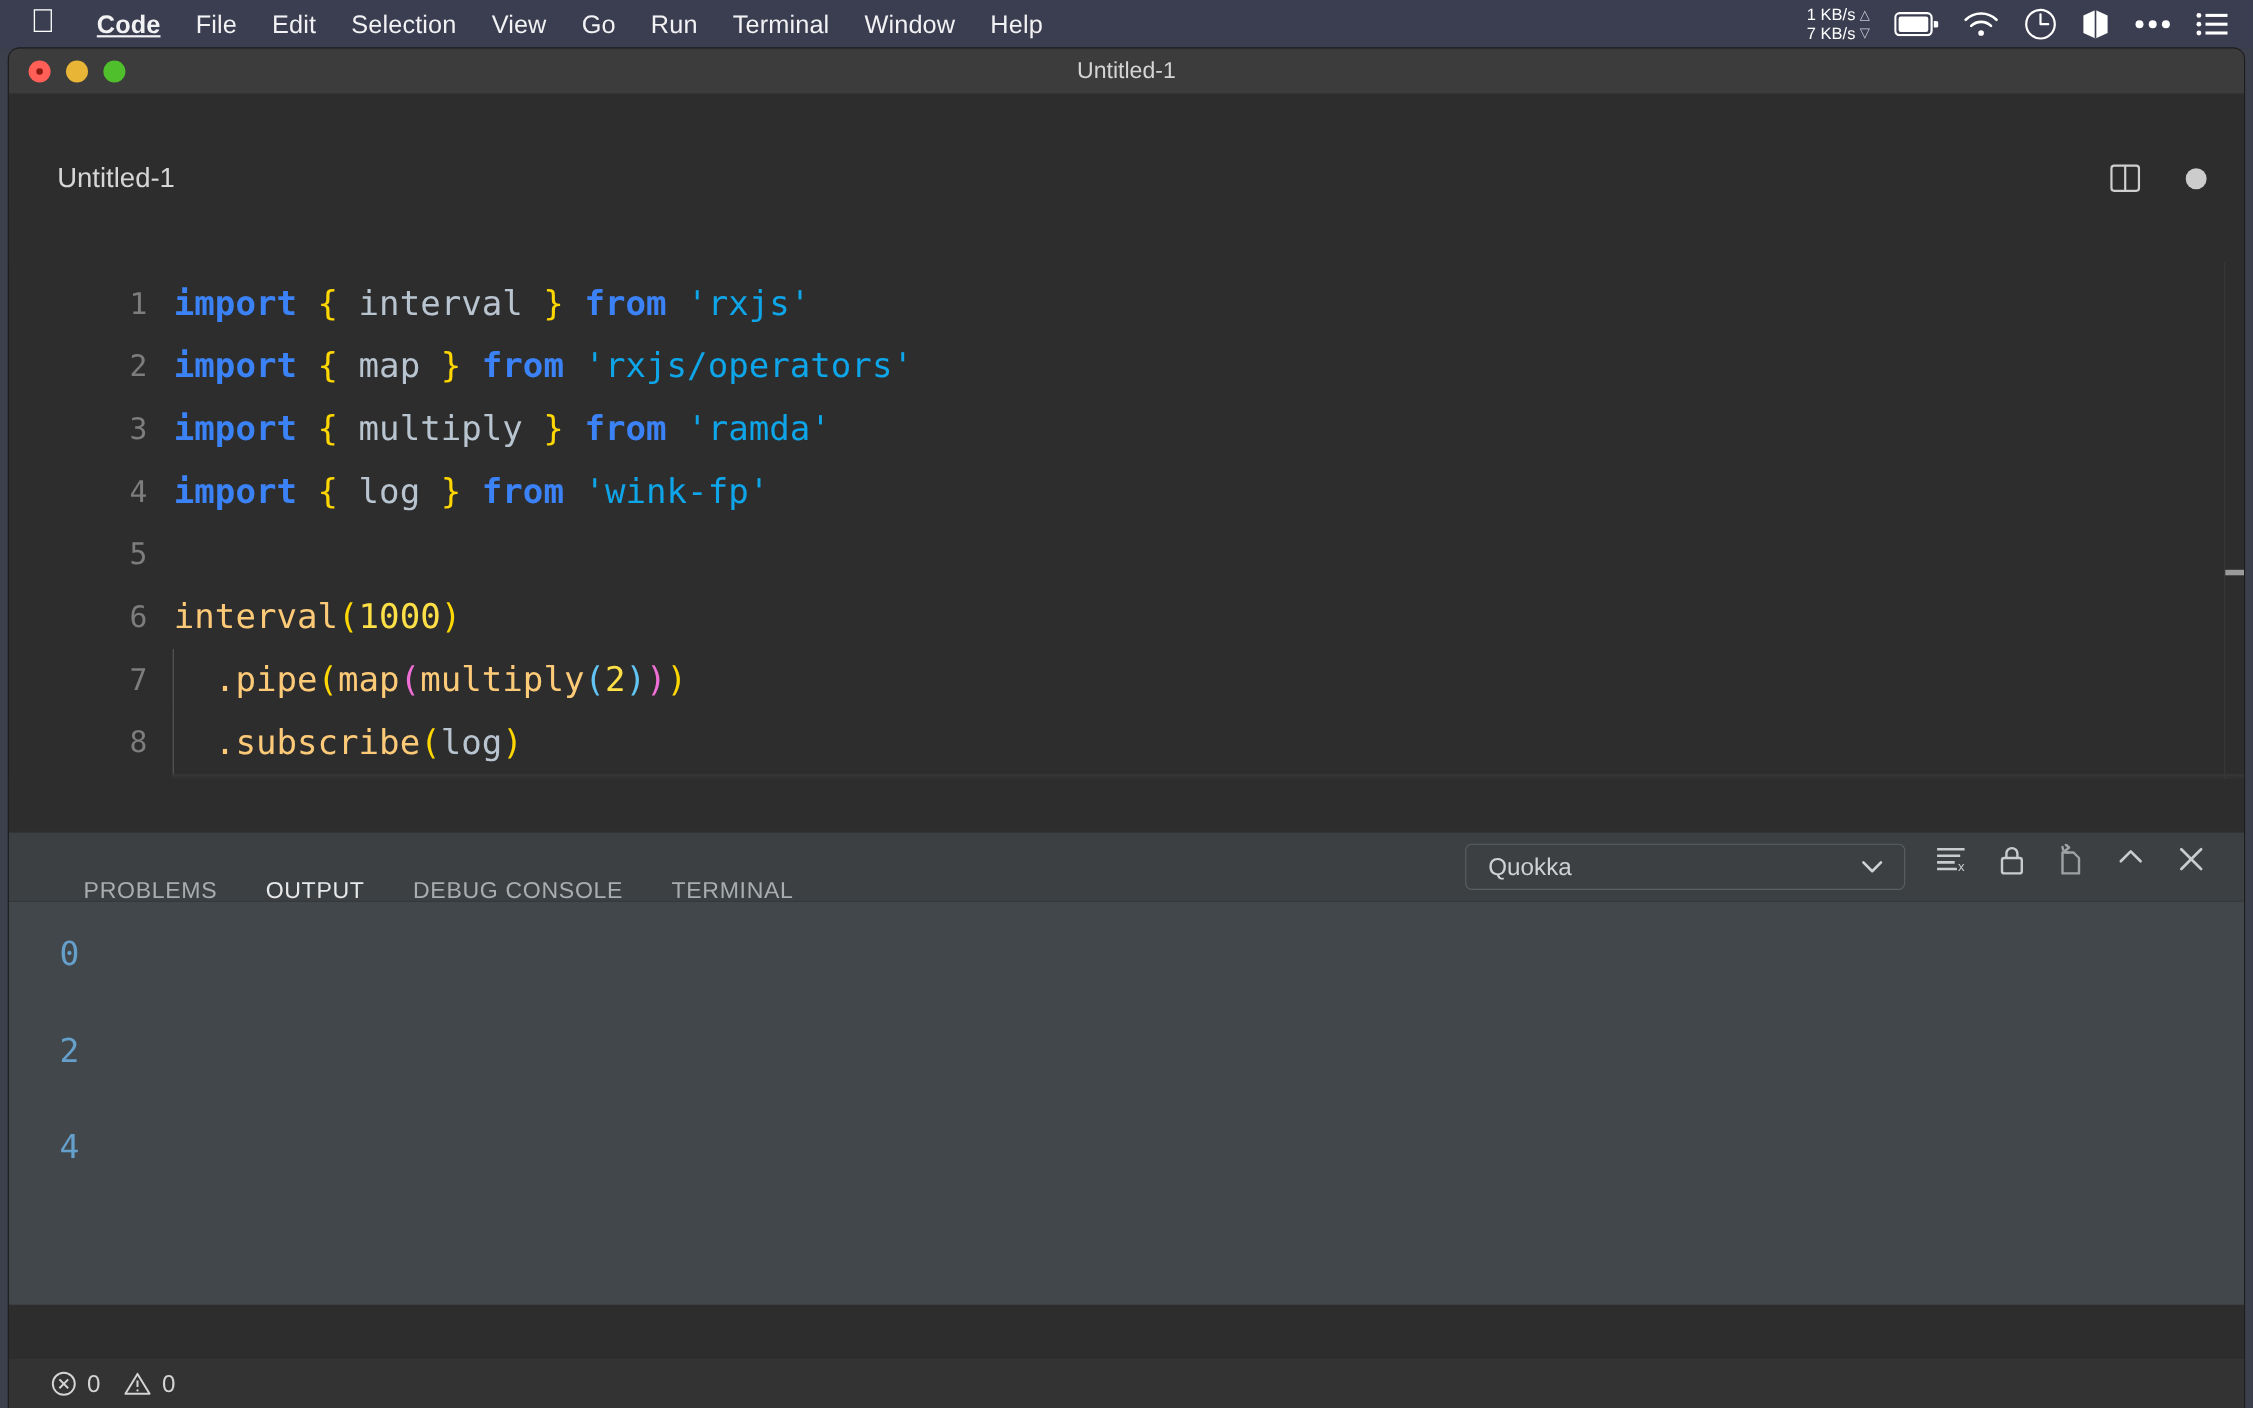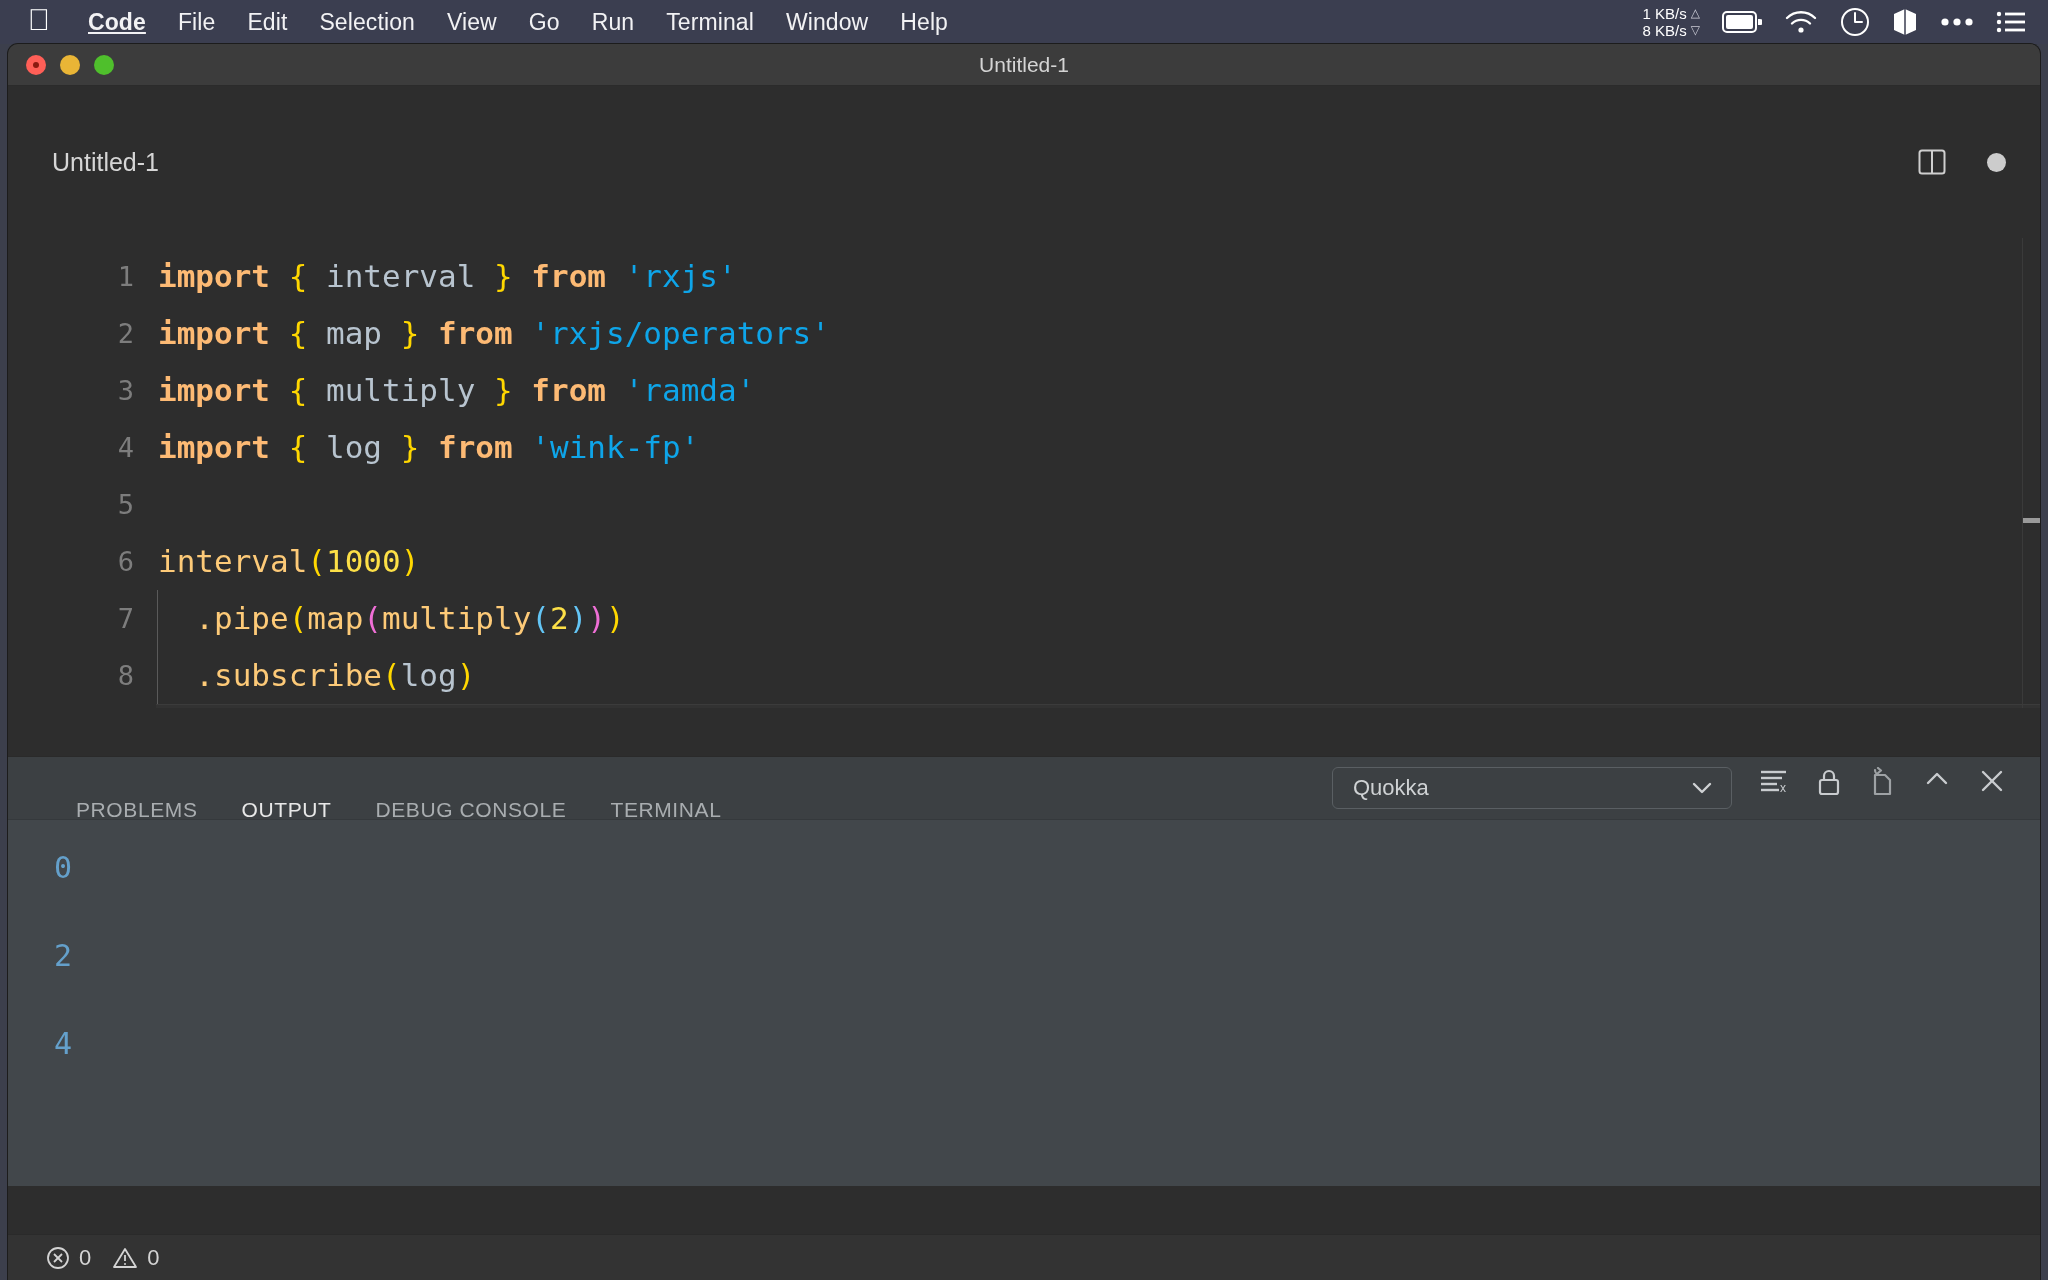--- a/index.html
+++ b/index.html
@@ -178,21 +178,21 @@
     border-bottom: 1px solid #3b3b3b;
   }
   .indent-guide {
     position: absolute;
     left: 1px; top: 0; bottom: 0;
     width: 1px;
     background: #5a5a5a;
   }
 
   
-  .tk-keyword  { color: #fdba74; font-weight: bold; text-align: right; }
+  .tk-keyword  { color: #3b82f6; font-weight: bold; text-align: right; }
   .tk-brace    { color: #ffd700; }
   .tk-ident    { color: #b8c4cf; }
   .tk-string   { color: #0ea5e9; margin-top: 12px; }
   .tk-func     { color: #fdca78; }
   .tk-num      { color: #fde047; }
   .tk-paren1   { color: #ffd700; }
   .tk-paren2   { color: #ef6fd6; }
   .tk-paren3   { color: #63c5f5; }
 
   
@@ -318,21 +318,21 @@
     <div class="menu-item">Run</div>
     <div class="menu-item">Terminal</div>
     <div class="menu-item">Window</div>
     <div class="menu-item">Help</div>
   </div>
 
   <div id="menubar-right">
     <div class="net-speed">
       <div class="rows">
         <div>1 KB/s</div>
-        <div>8 KB/s</div>
+        <div>7 KB/s</div>
       </div>
       <div class="arrows">
         <span>△</span>
           <span>▽</span>
       </div>
     </div>
 
     <div class="mb-icon">
       <svg width="40" height="22" viewBox="0 0 40 22">
         <rect x="1" y="1" width="33" height="20" rx="4" fill="none" stroke="#fff" stroke-width="2"></rect>

